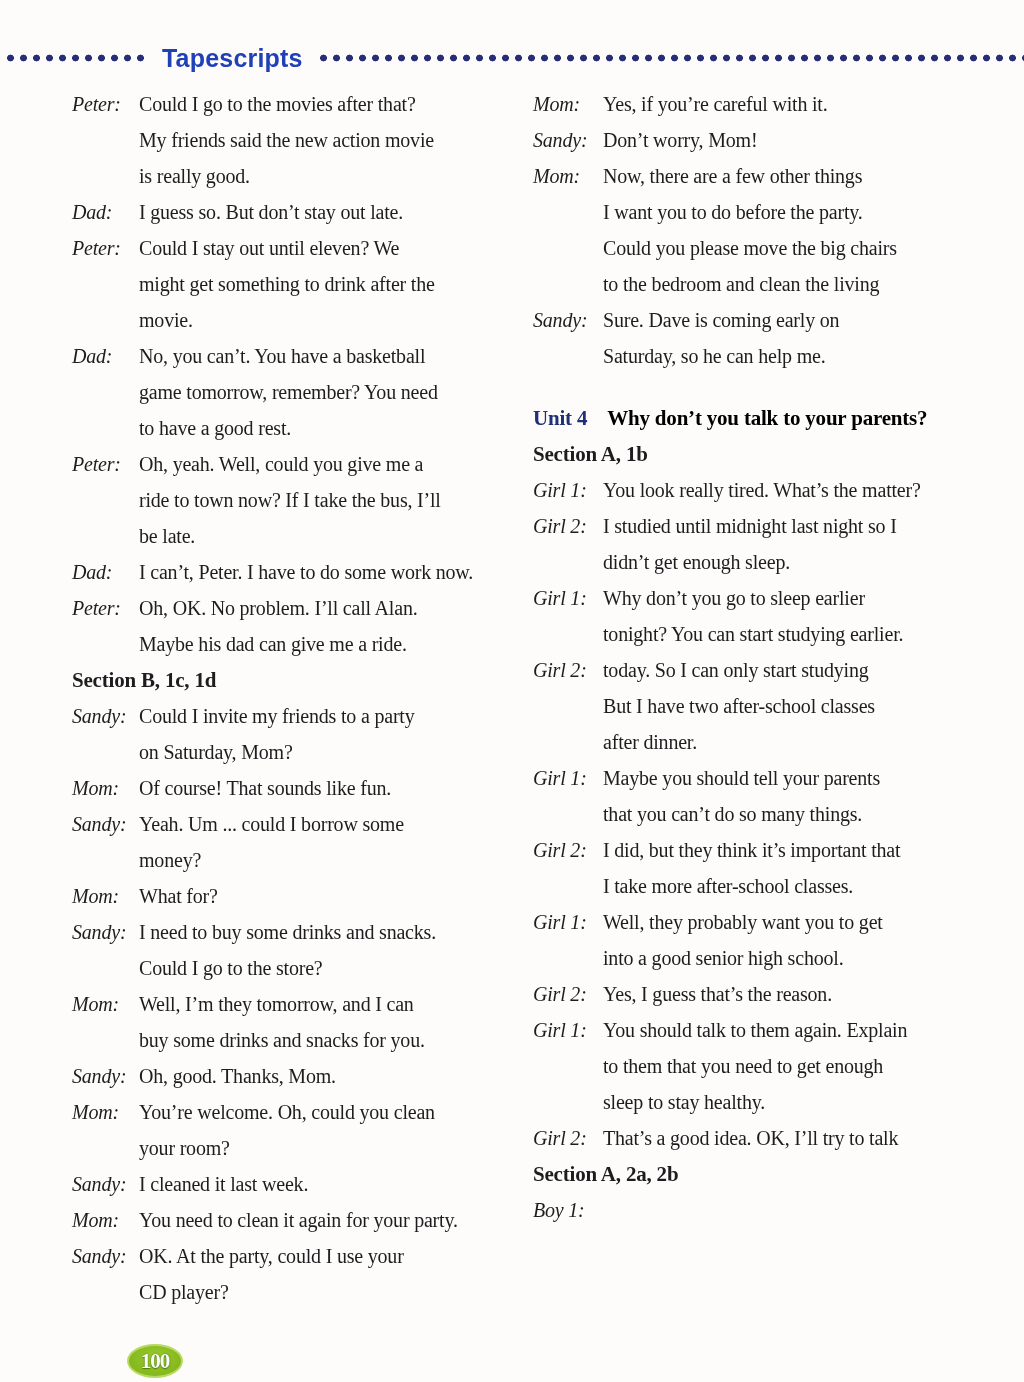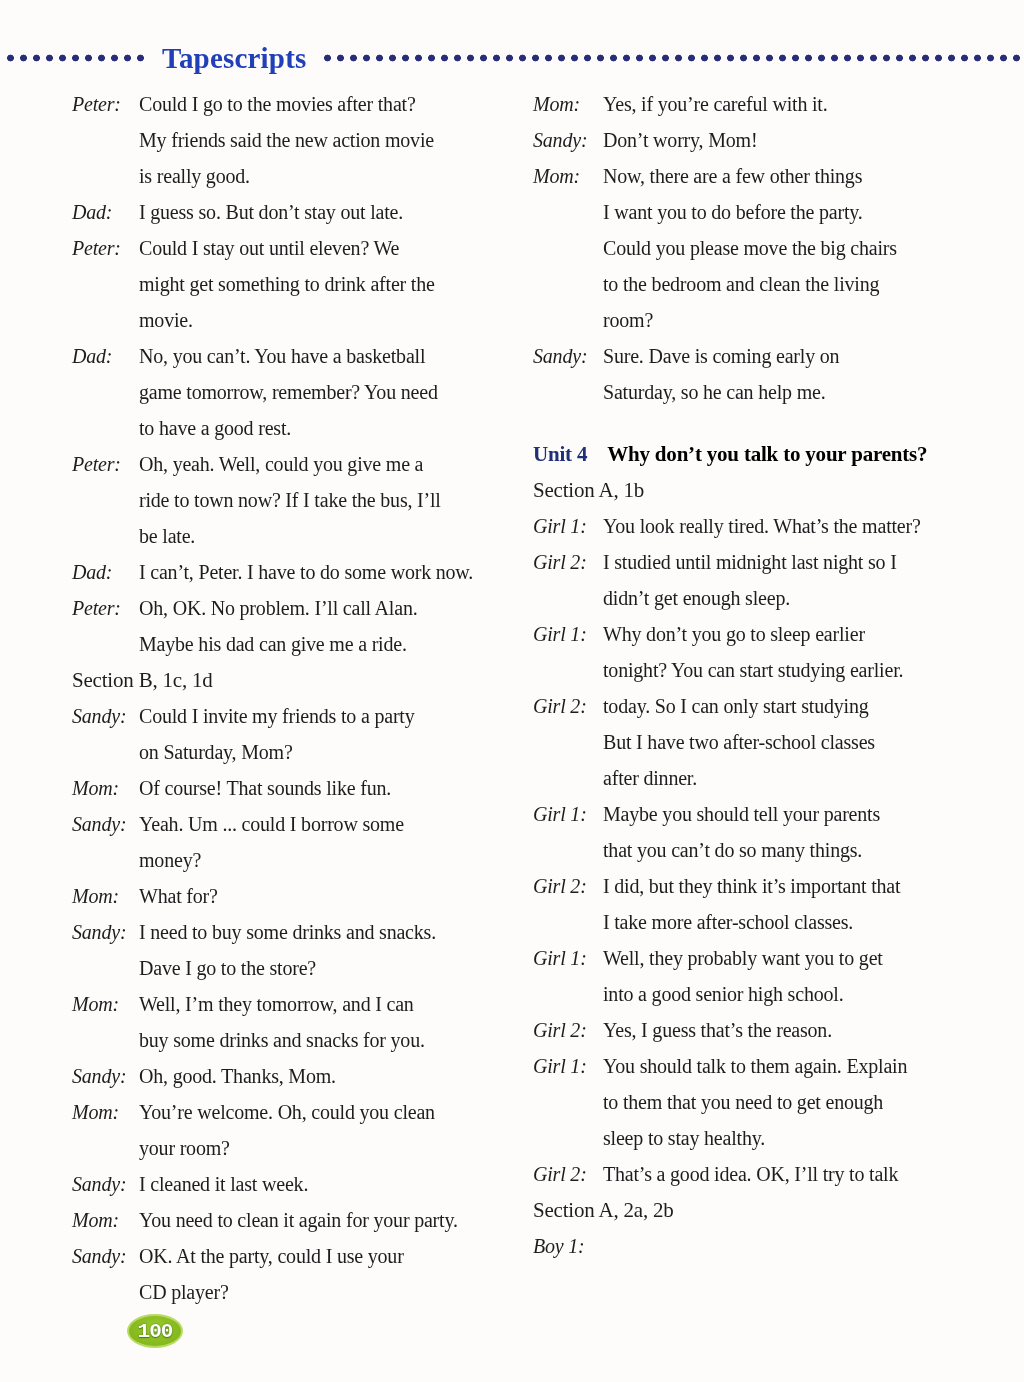--- a/index.html
+++ b/index.html
@@ -21,23 +21,23 @@
   .dots {
     height: 10px;
     background-image: radial-gradient(circle, #272d78 3.1px, rgba(0,0,0,0) 3.7px);
     background-size: 13px 10px;
     background-position: 0 50%;
     background-repeat: repeat-x;
   }
   .dots-left { width: 142px; flex: none; }
   .dots-right { flex: 1; }
   .header-title {
-    font-family: Liberation Serif, serif;
+    font-family: Liberation Sans, sans-serif;
     font-weight: bold;
-    font-size: 29px;
+    font-size: 25px;
     color: #2140b8;
     margin: 0 14px 0 16px;
     letter-spacing: 0.2px;
     white-space: nowrap;
   }
 
   
   .col {
     position: absolute; top: 86px;
     font-size: 20px; line-height: 36px;
@@ -46,42 +46,42 @@
   .col-left  { left: 72px;  width: 448px; }
   .col-right { left: 533px; width: 470px; }
 
   .turn { display: grid; }
   .col-left  .turn { grid-template-columns: 67px 1fr; }
   .col-right .turn { grid-template-columns: 70px 1fr; }
   .speaker { font-style: italic; white-space: nowrap; }
   .line { white-space: nowrap; }
 
   .section-heading {
-    font-weight: normal;
+    font-weight: bold;
     font-size: 21px;
     white-space: nowrap;
   }
   .unit-heading {
     font-weight: bold;
     font-size: 21px;
     white-space: nowrap;
   }
   .unit-heading .unit-label { color: #1f2f78; margin-right: 20px; }
   .unit-heading .unit-title { color: #000000; }
   .spacer { height: 26px; }
 
   
   .page-badge {
-    position: absolute; left: 127px; top: 1314px;
+    position: absolute; left: 127px; top: 1344px;
     width: 56px; height: 34px;
     background: radial-gradient(ellipse at 50% 40%, #9ccb30 0%, #84b81c 70%, #6fa313 100%);
     border: 2px solid #b9da62;
     border-radius: 50%;
     display: flex; align-items: center; justify-content: center;
-    font-family: Liberation Mono, monospace;
+    font-family: Liberation Serif, serif;
     font-weight: bold; font-size: 21px; color: #ffffff;
     text-shadow: 0 1px 1px #4c7d10, 0 0 2px #4c7d10;
     letter-spacing: -1px;
     box-sizing: border-box;
   }
 </style>
 </head>
 <body>
 
 <div class="page">
@@ -168,21 +168,21 @@
       <div class="turn">
         <span class="speaker">Mom:</span>
         <div class="lines">
           <div class="line">What for?</div>
         </div>
       </div>
       <div class="turn">
         <span class="speaker">Sandy:</span>
         <div class="lines">
           <div class="line">I need to buy some drinks and snacks.</div>
-          <div class="line">Dave I go to the store?</div>
+          <div class="line">Could I go to the store?</div>
         </div>
       </div>
       <div class="turn">
         <span class="speaker">Mom:</span>
         <div class="lines">
           <div class="line">Well, I’m they tomorrow, and I can</div>
           <div class="line">buy some drinks and snacks for you.</div>
         </div>
       </div>
       <div class="turn">
@@ -231,21 +231,20 @@
           <div class="line">Don’t worry, Mom!</div>
         </div>
       </div>
       <div class="turn">
         <span class="speaker">Mom:</span>
         <div class="lines">
           <div class="line">Now, there are a few other things</div>
           <div class="line">I want you to do before the party.</div>
           <div class="line">Could you please move the big chairs</div>
           <div class="line">to the bedroom and clean the living</div>
-          <div class="line">room?</div>
         </div>
       </div>
       <div class="turn">
         <span class="speaker">Sandy:</span>
         <div class="lines">
           <div class="line">Sure. Dave is coming early on</div>
           <div class="line">Saturday, so he can help me.</div>
         </div>
       </div>
       <div class="spacer"></div>

